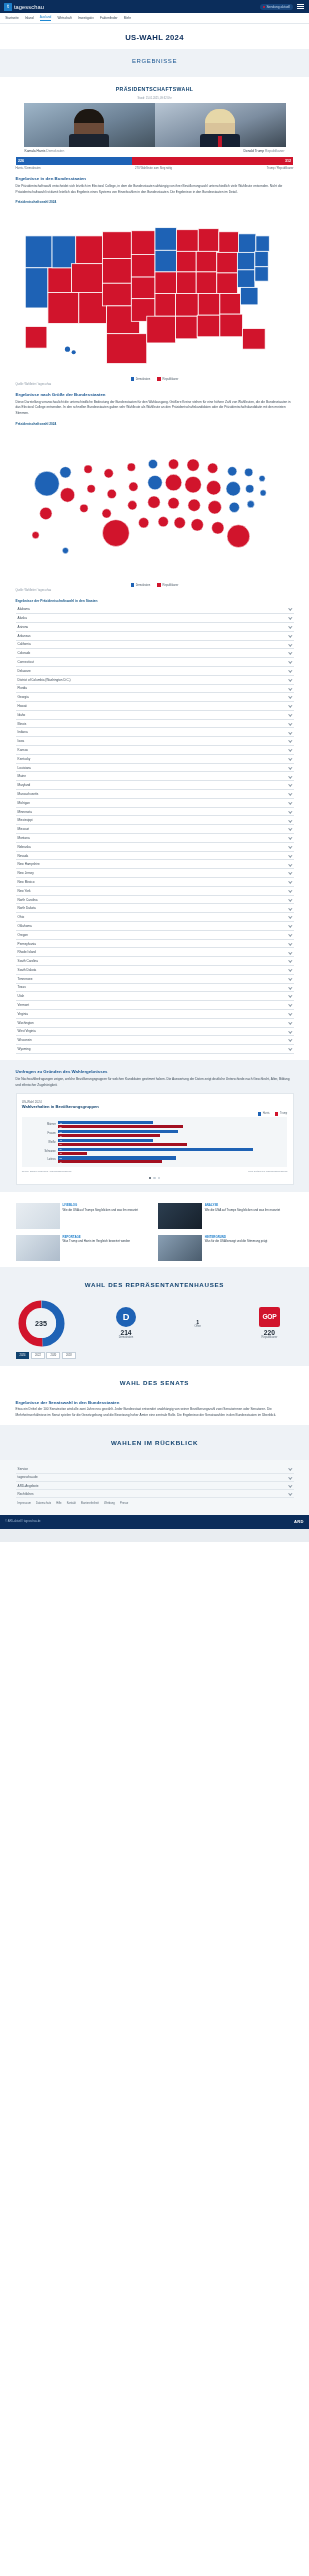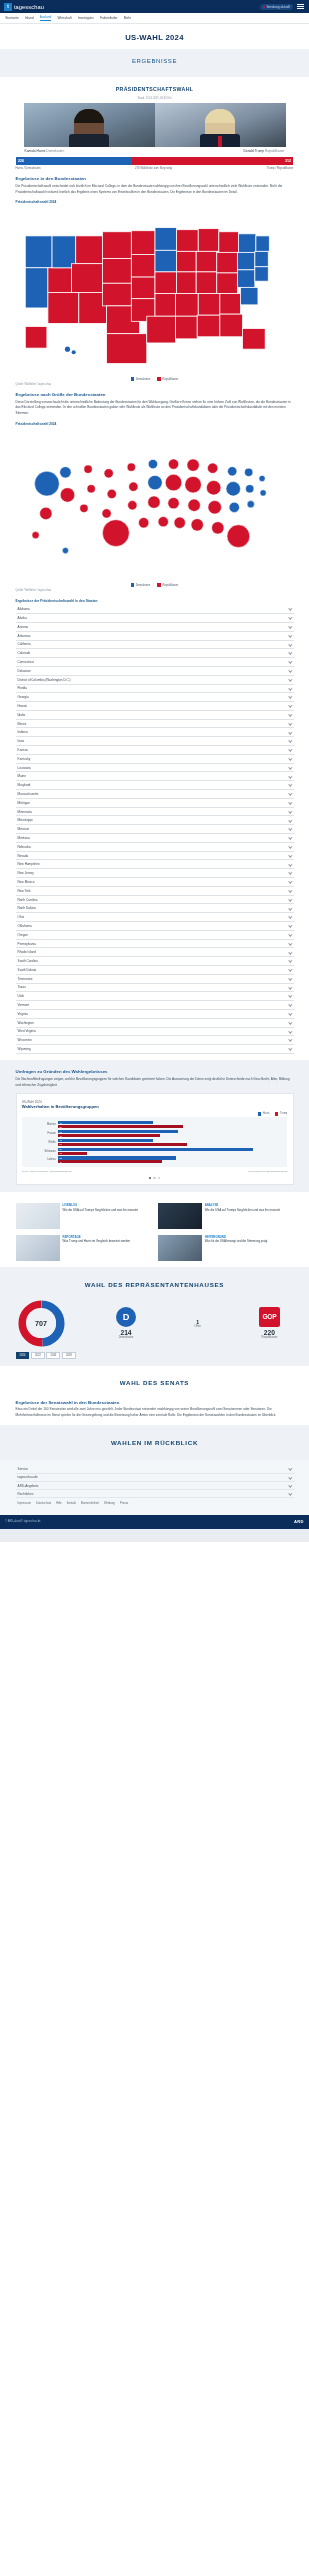--- a/index.html
+++ b/index.html
@@ -768,21 +768,21 @@
 
 <div class="band">
   <div class="wrap">
     <h2 class="big-head">WAHL DES REPRÄSENTANTENHAUSES</h2>
     <div class="house-wrap">
       <div class="donut">
         <svg viewBox="0 0 100 100" width="47" height="47">
           <circle cx="50" cy="50" r="40" fill="none" stroke="#1e62b5" stroke-width="18" stroke-dasharray="123 251" transform="rotate(-90 50 50)"></circle>
           <circle cx="50" cy="50" r="40" fill="none" stroke="#d1142c" stroke-width="18" stroke-dasharray="126 251" stroke-dashoffset="-123" transform="rotate(-90 50 50)"></circle>
         </svg>
-        <div class="hole">707</div>
+        <div class="hole">235</div>
       </div>
       <div class="party-col">
         <div class="party-badge badge-d">D</div>
         <div class="seat-num">214</div>
         <div class="seat-lab">Demokraten</div>
       </div>
       <div class="mid-col">
         <div class="n">1</div>
         <div class="l">Offen</div>
       </div>

